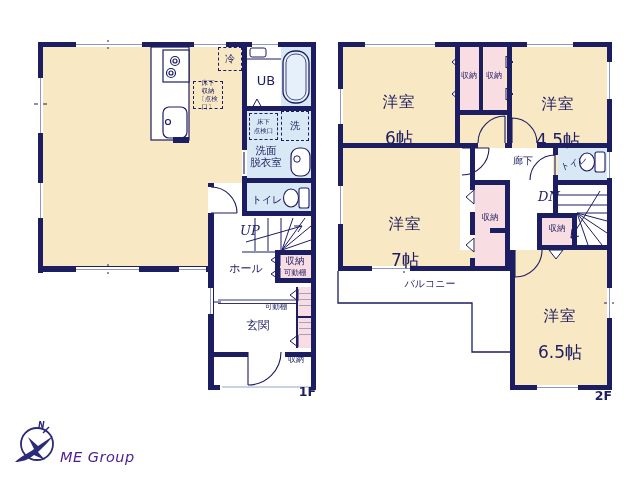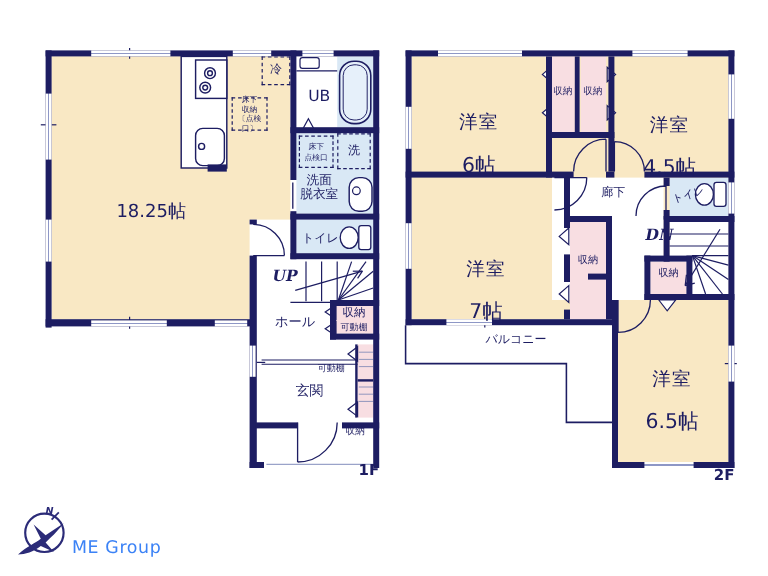--- a/index.html
+++ b/index.html
@@ -14,24 +14,24 @@
   .w2{position:absolute;background:#1d1d62;}
   .win-h{position:absolute;height:5px;background:linear-gradient(#fff 0 2px,#8e97c6 2px 3px,#fff 3px 5px);}
   .win-v{position:absolute;width:5px;background:linear-gradient(90deg,#fff 0 2px,#8e97c6 2px 3px,#fff 3px 5px);}
   .lbl{position:absolute;color:#1d1d62;line-height:1.12;white-space:pre-line;}
   .ctr{text-align:center;}
   .dash{position:absolute;border:1px dashed #1d1d62;color:#1d1d62;display:flex;
         align-items:center;justify-content:center;text-align:center;line-height:1.25;white-space:pre-line;}
   .rm-name{font-size:15.5px;letter-spacing:1px;}
   .rm-size{font-size:17px;}
   .small8{font-size:8px;}
-  .serif-it{font-family:"DejaVu Serif","Liberation Serif",serif;font-style:italic;font-size:13px;font-weight:bold;}
+  .serif-it{font-family:"DejaVu Serif","Liberation Serif",serif;font-style:italic;font-size:13px;}
   .flr{font-size:12.5px;font-weight:bold;text-align:right;}
   svg{position:absolute;left:0;top:0;}
-  .logo-text{position:absolute;color:#3b82f6;font-size:14.5px;letter-spacing:.5px;}
+  .logo-text{position:absolute;color:#4c1d95;font-size:14.5px;letter-spacing:.5px;font-style:italic;}
 </style>
 </head>
 <body>
 
 <div id="plan">
 
   <div class="f cream" style="left:43px;top:47px;width:199px;height:136px;"></div>
   <div class="f cream" style="left:43px;top:47px;width:165px;height:219px;"></div>
   <div class="f white" style="left:247px;top:47px;width:64px;height:59px;"></div>
   <div class="f blue" style="left:281px;top:47px;width:30px;height:59px;"></div>
@@ -233,53 +233,52 @@
   <div class="win-h" style="left:527px;top:42px;width:46px;"></div>
   <div class="win-v" style="left:338px;top:89px;height:35px;"></div>
   <div class="win-v" style="left:338px;top:186px;height:38px;"></div>
   <div class="win-v" style="left:607px;top:62px;height:37px;"></div>
   <div class="win-v" style="left:607px;top:152px;height:26px;"></div>
   <div class="win-v" style="left:607px;top:288px;height:30px;"></div>
   <div class="win-h" style="left:372px;top:266px;width:38px;"></div>
   <div class="win-h" style="left:537px;top:385px;width:41px;"></div>
 
   <div class="lbl ctr" style="left:70px;top:150px;width:112px;">
-    <div style="font-size:15px;">18.25帖</div>
   </div>
   <div class="dash" style="left:218px;top:47px;width:22px;height:22px;font-size:10px;">冷</div>
   <div class="dash" style="left:193px;top:81px;width:28px;height:26px;font-size:6.5px;">床下
 収納
 〔点検口〕</div>
   <div class="lbl ctr" style="left:250px;top:74px;width:32px;font-size:13px;">UB</div>
   <div class="dash" style="left:249px;top:113px;width:27px;height:25px;font-size:6.5px;">床下
 点検口</div>
   <div class="dash" style="left:281px;top:111px;width:26px;height:28px;font-size:10px;">洗</div>
   <div class="lbl ctr" style="left:243px;top:145px;width:46px;font-size:10.5px;">洗面
 脱衣室</div>
   <div class="lbl ctr" style="left:248px;top:194px;width:38px;font-size:10px;">トイレ</div>
-  <div class="lbl serif-it" style="left:227px;top:224px;">UP</div>
+  <div class="lbl serif-it" style="left:240px;top:224px;">UP</div>
   <div class="lbl ctr" style="left:224px;top:263px;width:44px;font-size:11px;">ホール</div>
   <div class="lbl ctr" style="left:279px;top:256px;width:32px;font-size:9.5px;">収納</div>
   <div class="lbl ctr" style="left:279px;top:269px;width:32px;font-size:7.5px;">可動棚</div>
   <div class="lbl ctr" style="left:259px;top:303px;width:34px;font-size:7.5px;">可動棚</div>
   <div class="lbl ctr" style="left:238px;top:319px;width:40px;font-size:11.5px;">玄関</div>
   <div class="lbl ctr" style="left:283px;top:356px;width:26px;font-size:8px;">収納</div>
   <div class="lbl flr" style="left:294px;top:385px;width:22px;">1F</div>
 
   <div class="lbl ctr" style="left:368px;top:76px;width:62px;">
     <div class="rm-name">洋室</div>
     <div class="rm-size">6帖</div>
   </div>
   <div class="lbl ctr small8" style="left:456px;top:72px;width:26px;">収納</div>
   <div class="lbl ctr small8" style="left:481px;top:72px;width:26px;">収納</div>
   <div class="lbl ctr" style="left:522px;top:78px;width:72px;">
     <div class="rm-name">洋室</div>
     <div class="rm-size">4.5帖</div>
   </div>
-  <div class="lbl ctr" style="left:492px;top:155px;width:38px;font-size:10px;">廊下</div>
+  <div class="lbl ctr" style="left:504px;top:155px;width:38px;font-size:10px;">廊下</div>
   <div class="lbl ctr" style="left:556px;top:158px;width:36px;font-size:9px;transform:rotate(-18deg);">トイレ</div>
   <div class="lbl serif-it" style="left:538px;top:190px;">DN</div>
   <div class="lbl ctr" style="left:474px;top:213px;width:32px;font-size:8.5px;">収納</div>
   <div class="lbl ctr" style="left:542px;top:224px;width:30px;font-size:8.5px;">収納</div>
   <div class="lbl ctr" style="left:374px;top:198px;width:62px;">
     <div class="rm-name">洋室</div>
     <div class="rm-size">7帖</div>
   </div>
   <div class="lbl ctr" style="left:396px;top:278px;width:68px;font-size:10px;">バルコニー</div>
   <div class="lbl ctr" style="left:524px;top:290px;width:72px;">

